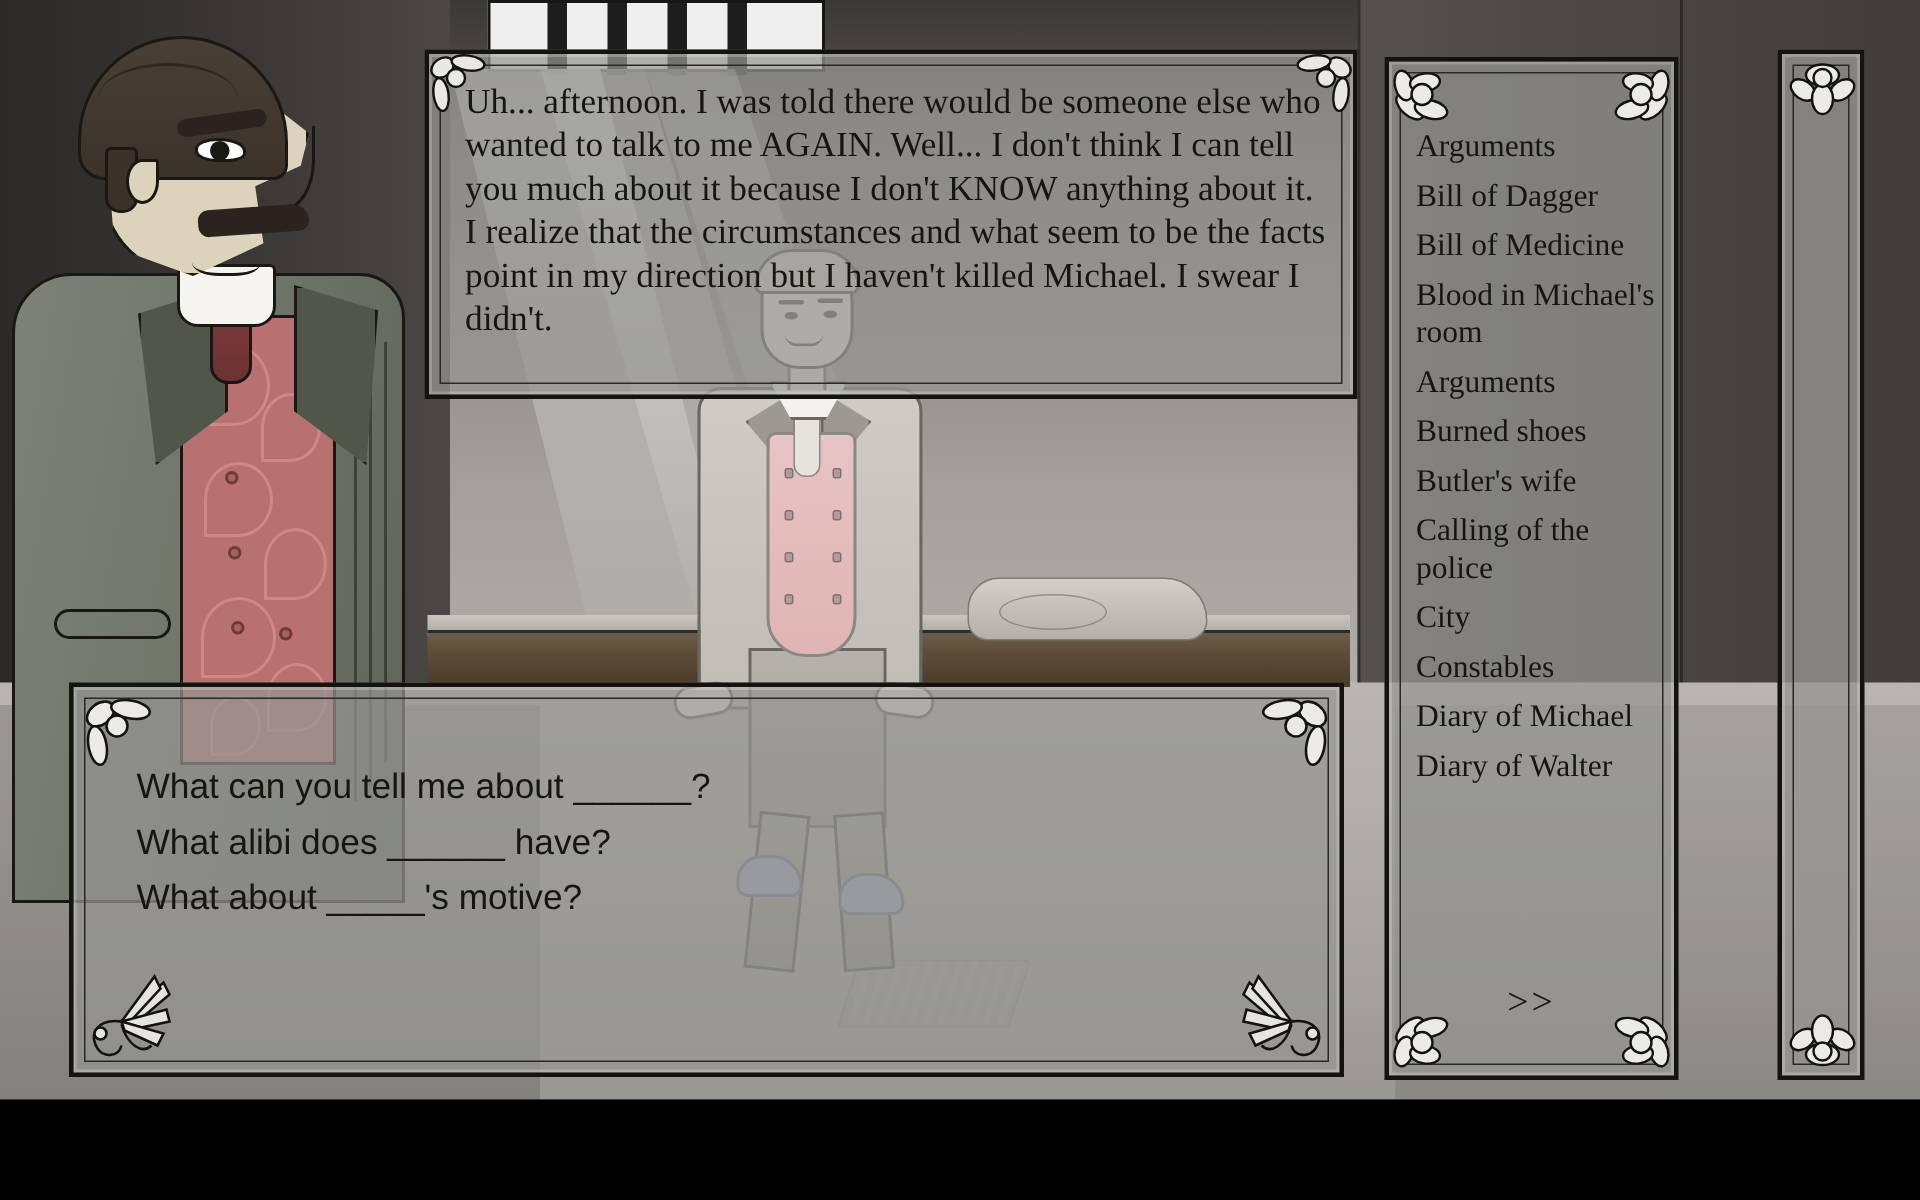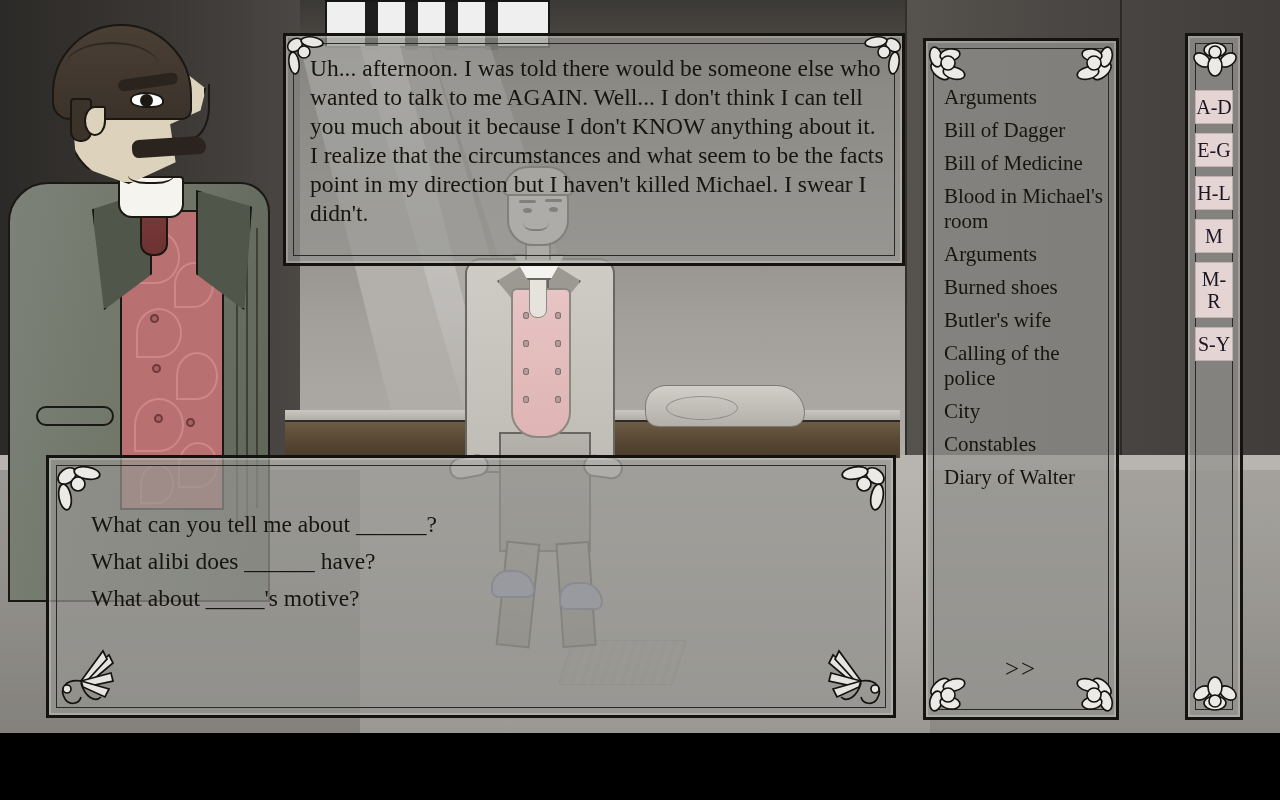--- a/index.html
+++ b/index.html
@@ -152,21 +152,21 @@
   #topics   { left:923px; top:38px; width:196px; height:682px; }
   #alpha    { left:1185px; top:33px; width:58px; height:687px;
               background:rgba(150,149,145,.78); }
 
   .dlg-text{ position:absolute; left:24px; top:18px; right:18px;
              font-size:23.5px; line-height:29px; color:#17150f;
              font-family:"Liberation Serif", serif; }
 
   .q-list{ position:absolute; left:42px; top:48px; right:24px; }
   .q-item{ font-size:23.5px; line-height:37px; color:#17150f; cursor:pointer;
-           font-family:Liberation Serif, serif; white-space:nowrap; }
+           font-family:Liberation Sans, sans-serif; white-space:nowrap; }
 
   .t-list{ position:absolute; left:18px; top:44px; right:6px; }
   .t-item{ font-size:21px; line-height:25px; color:#17150f; margin-bottom:8px;
            cursor:pointer; font-family:"Liberation Serif", serif; }
   .t-next{ position:absolute; left:0; right:0; bottom:34px; text-align:center;
            font-size:25px; letter-spacing:2px; color:#17150f; cursor:pointer; }
 
   .a-list{ position:absolute; left:7px; top:54px; right:7px; bottom:54px;
            display:flex; flex-direction:column; justify-content:flex-start; gap:9px; }
   .a-tab{ background:#e5d4d4; border:1px solid rgba(90,70,70,.25);
@@ -414,20 +414,21 @@
       <div class="t-item">Arguments</div>
       <div class="t-item">Bill of Dagger</div>
       <div class="t-item">Bill of Medicine</div>
       <div class="t-item">Blood in Michael's room</div>
       <div class="t-item">Arguments</div>
       <div class="t-item">Burned shoes</div>
       <div class="t-item">Butler's wife</div>
       <div class="t-item">Calling of the police</div>
       <div class="t-item">City</div>
       <div class="t-item">Constables</div>
+      <div class="t-item">Diary of Michael</div>
       <div class="t-item">Diary of Walter</div>
     </div>
     <div class="t-next">&gt;&gt;</div>
   </div>
 
   <div class="panel" id="alpha">
     <div class="panel-inner"></div>
     <div class="orn" style="left:2px;top:0px;width:50px;height:42px;">
       <svg viewBox="0 0 50 42">
           <g fill="#eceae6" stroke="#15130f" stroke-width="1.6">
@@ -443,28 +444,20 @@
       <svg viewBox="0 0 50 42">
           <g fill="#eceae6" stroke="#15130f" stroke-width="1.6">
         <ellipse cx="12" cy="24" rx="9" ry="6" transform="rotate(35 12 24)"></ellipse>
         <ellipse cx="38" cy="24" rx="9" ry="6" transform="rotate(-35 38 24)"></ellipse>
         <ellipse cx="25" cy="30" rx="7" ry="10"></ellipse>
         <ellipse cx="25" cy="14" rx="11" ry="7"></ellipse>
         <circle cx="25" cy="16" r="6"></circle>
           </g>
         </svg>
     </div>
-    <div class="a-list">
-      <div class="a-tab">A-D</div>
-      <div class="a-tab">E-G</div>
-      <div class="a-tab">H-L</div>
-      <div class="a-tab">M</div>
-      <div class="a-tab">M-R</div>
-      <div class="a-tab">S-Y</div>
-    </div>
   </div>
 
   <div id="bottombar">
     
 
     
 
     
   </div>
 

